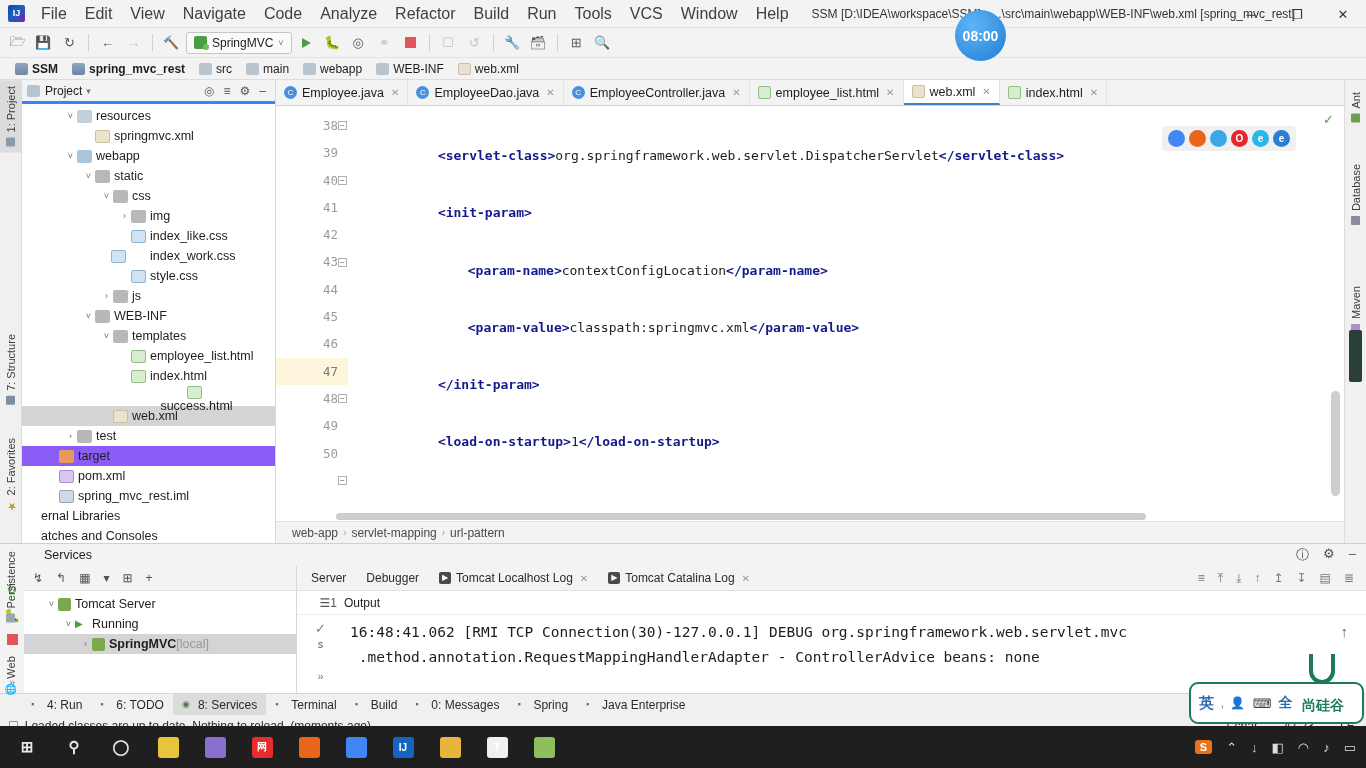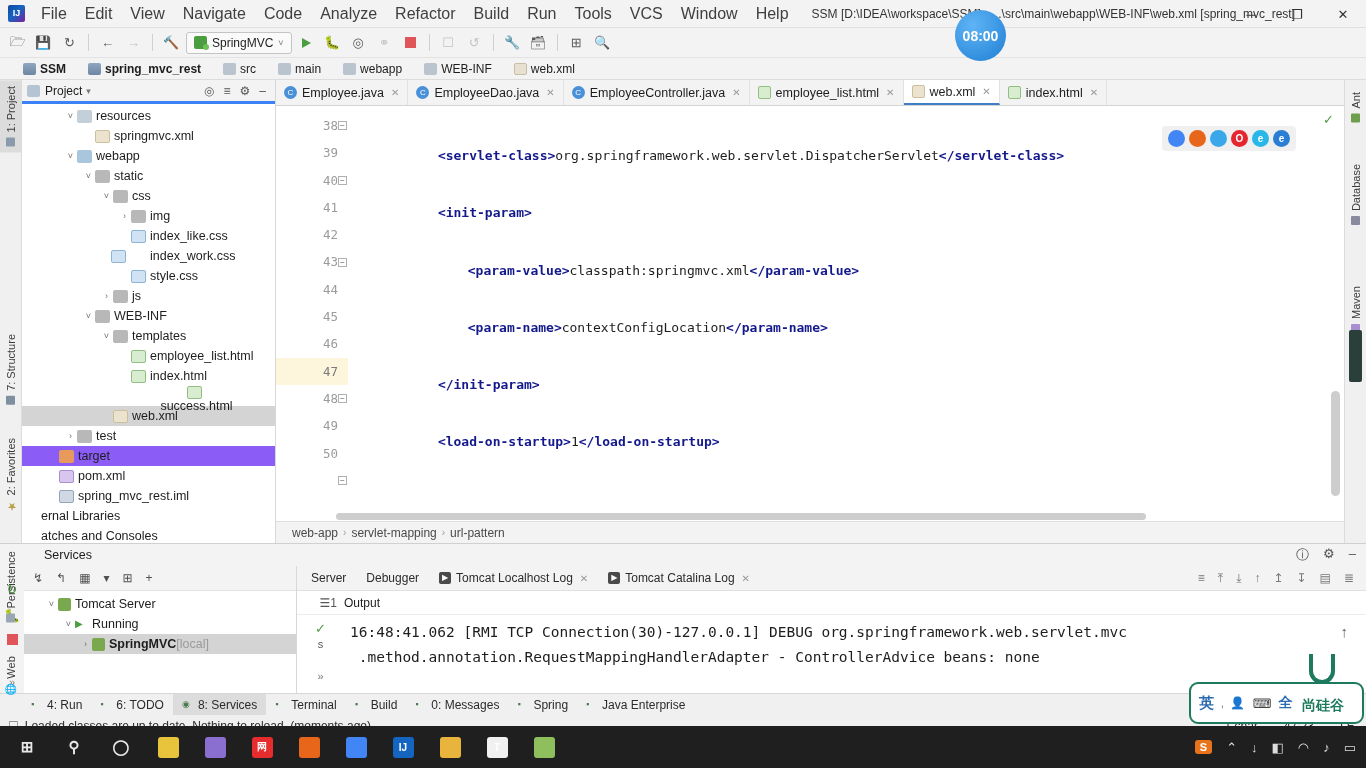--- a/index.html
+++ b/index.html
@@ -49,21 +49,21 @@
   .rc-icon { width: 13px; height: 13px; background: #4a9e3f; border-radius: 2px;
     position: relative; }
   .rc-icon:after { content:""; position:absolute; right:-2px; bottom:-1px; width:6px;height:6px;
     background:#6fbf5a; border-radius:50%; }
   .tri-green { width:0;height:0;border-left:9px solid #4a9e3f;border-top:5.5px solid transparent;
     border-bottom:5.5px solid transparent; }
   .sq-red { width: 11px; height: 11px; background: #e0555a; }
 
   
   .crumbs { height: 22px; background: #f3f3f3; display: flex; align-items: center;
-    padding-left: 18px; gap: 12px; border-bottom: 1px solid #dcdcdc; }
+    padding-left: 10px; gap: 4px; border-bottom: 1px solid #dcdcdc; }
   .crumb { display: flex; align-items: center; gap: 4px; padding: 0 5px; font-size: 12px; }
   .crumb.bold { font-weight: bold; }
   .cico { width: 13px; height: 12px; border-radius: 2px; background: #b9c4cf; display:inline-block; }
   .cico.mod { background: linear-gradient(180deg,#8fa6c0,#6e86a3); }
   .cico.xml { background: #e8e0d0; border: 1px solid #c9bda6; }
 
   
   .body { display: flex; height: 463px; }
 
   .lstrip { width: 22px; background: #f0f0f0; border-right: 1px solid #dcdcdc;
@@ -527,22 +527,22 @@
             <div class="gl">50</div>
             <div class="fold" style="top: 15px;">−</div>
             <div class="fold" style="top: 70px;">−</div>
             <div class="fold" style="top: 152px;">−</div>
             <div class="fold" style="top: 288px;">−</div>
             <div class="fold" style="top: 370px;">−</div>
           </div>
         <div class="code">
           <div class="cl"><span style="display:inline-block;width:6.3em;"></span><span class="tg">&lt;servlet-class&gt;</span><span class="tx">org.springframework.web.servlet.DispatcherServlet</span><span class="tg">&lt;/servlet-class&gt;</span></div>
           <div class="cl"><span style="display:inline-block;width:6.3em;"></span><span class="tg">&lt;init-param&gt;</span></div>
+          <div class="cl"><span style="display:inline-block;width:8.6em;"></span><span class="tg">&lt;param-name&gt;</span><span class="tx">contextConfigLocation</span><span class="tg">&lt;/param-name&gt;</span></div>
           <div class="cl"><span style="display:inline-block;width:8.6em;"></span><span class="tg">&lt;param-value&gt;</span><span class="tx">classpath:springmvc.xml</span><span class="tg">&lt;/param-value&gt;</span></div>
-          <div class="cl"><span style="display:inline-block;width:8.6em;"></span><span class="tg">&lt;param-name&gt;</span><span class="tx">contextConfigLocation</span><span class="tg">&lt;/param-name&gt;</span></div>
           <div class="cl"><span style="display:inline-block;width:6.3em;"></span><span class="tg">&lt;/init-param&gt;</span></div>
           <div class="cl"><span style="display:inline-block;width:6.3em;"></span><span class="tg">&lt;load-on-startup&gt;</span><span class="tx">1</span><span class="tg">&lt;/load-on-startup&gt;</span></div>
           
           
           
           
           
           
           
         </div>

